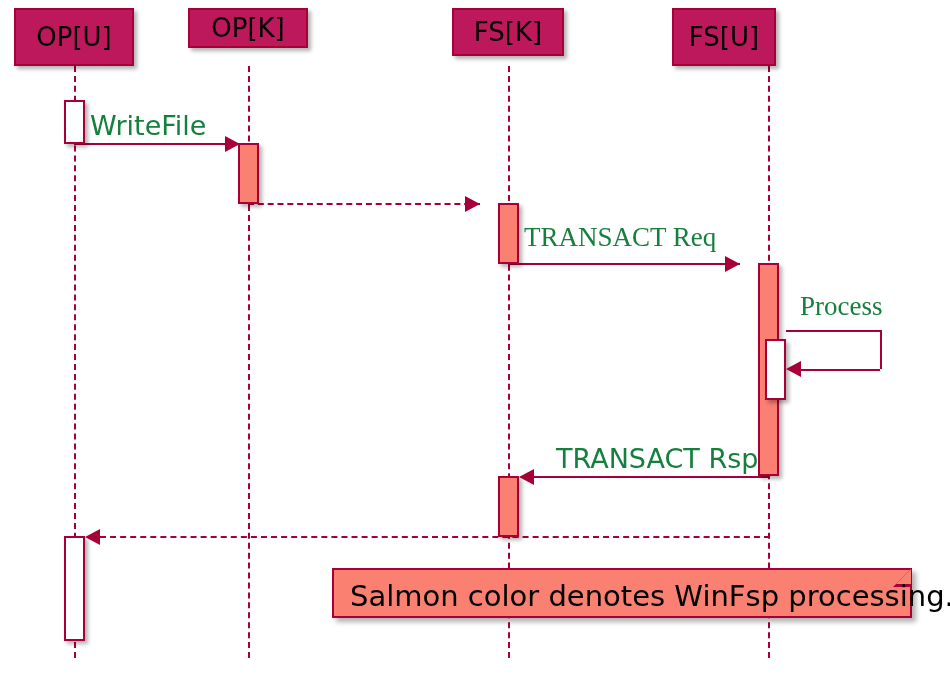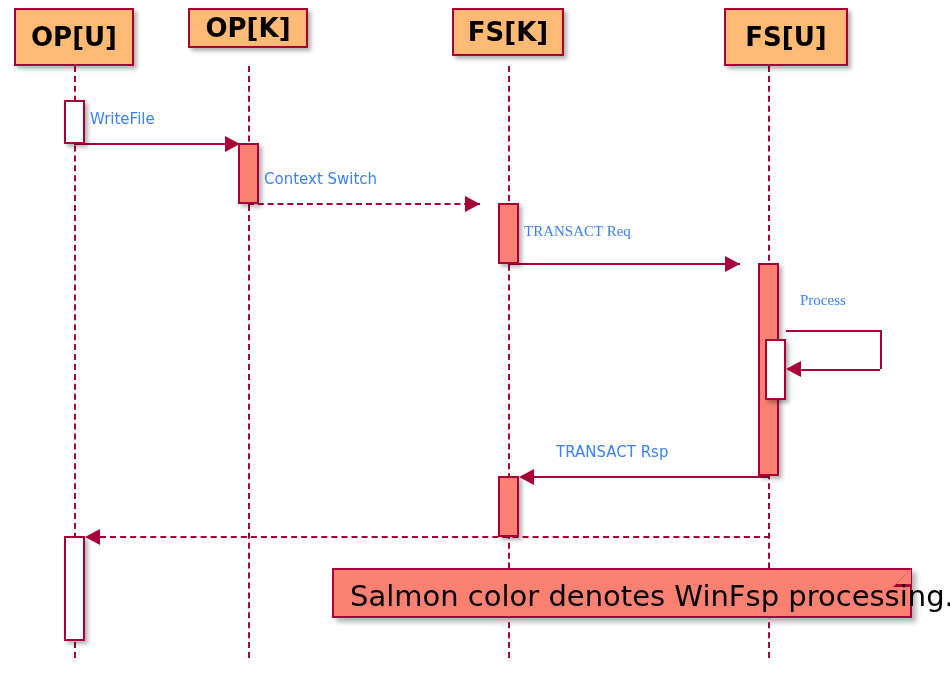--- a/index.html
+++ b/index.html
@@ -15,27 +15,26 @@
     position: relative;
     width: 950px;
     height: 682px;
     background: #FFFFFF;
     overflow: hidden;
   }
   
   .participant {
     position: absolute;
     box-sizing: border-box;
-    background: #fdba74;
+    background: #be185d;
     border: 2px solid #A80036;
     display: flex;
     align-items: center;
     justify-content: center;
     box-shadow: 3px 3px 4px rgba(0,0,0,0.30);
-    font-weight: bold;
   }
   .participant-label {
     font-size: 26px;
     color: #000000;
     line-height: 1;
     white-space: nowrap;
   }
   
   .lifeline {
     position: absolute;
@@ -70,22 +69,22 @@
     border-bottom: 8px solid transparent;
     border-left: 15px solid #A80036;
   }
   .arrow-head.left {
     border-top: 8px solid transparent;
     border-bottom: 8px solid transparent;
     border-right: 15px solid #A80036;
   }
   .msg-label {
     position: absolute;
-    font-size: 15px;
-    color: #3b82f6;
+    font-size: 27px;
+    color: #15803d;
     white-space: nowrap;
     line-height: 1;
   }
   
   .self-msg-top,
   .self-msg-bottom {
     position: absolute;
     height: 0;
     border-top: 2px solid #A80036;
   }
@@ -156,35 +155,34 @@
   <div class="activation white" id="act4" style="left: 765px; top: 339px; width: 21px; height: 61px;"></div>
   <div class="activation salmon" id="act5" style="left: 498px; top: 476px; width: 21px; height: 61px;"></div>
   <div class="activation white" id="act6" style="left: 64px; top: 536px; width: 21px; height: 105px;"></div>
 
   <div class="self-msg-top" id="sm-top" style="left: 786px; top: 330px; width: 94px;"></div>
   <div class="self-msg-right" id="sm-right" style="left: 880px; top: 330px; height: 39px;"></div>
   <div class="self-msg-bottom" id="sm-bottom" style="left: 800px; top: 369px; width: 80px;"></div>
   <div class="arrow-head left" id="sm-head" style="left: 786px; top: 361px;"></div>
 
   <div class="msg-label" id="mlbl0" style="left: 90px; top: 112px;">WriteFile</div>
-  <div class="msg-label" id="mlbl1" style="left: 264px; top: 172px;">Context Switch</div>
   <div class="msg-label" id="mlbl2" style="left: 524px; top: 224px; font-family: Liberation Serif, serif;">TRANSACT Req</div>
   <div class="msg-label" id="mlbl3" style="left: 556px; top: 445px;">TRANSACT Rsp</div>
   <div class="msg-label" id="sm-lbl" style="left: 800px; top: 293px; font-family: Liberation Serif, serif;">Process</div>
 
   <div class="participant" id="p0" style="left: 14px; top: 8px; width: 120px; height: 58px;">
     <span class="participant-label">OP[U]</span>
   </div>
   <div class="participant" id="p1" style="left: 188px; top: 8px; width: 120px; height: 40px;">
     <span class="participant-label">OP[K]</span>
   </div>
   <div class="participant" id="p2" style="left: 452px; top: 8px; width: 112px; height: 48px;">
     <span class="participant-label">FS[K]</span>
   </div>
-  <div class="participant" id="p3" style="left: 724px; top: 8px; width: 124px; height: 58px;">
+  <div class="participant" id="p3" style="left: 672px; top: 8px; width: 104px; height: 58px;">
     <span class="participant-label">FS[U]</span>
   </div>
 
   <div class="note" id="note0" style="left: 332px; top: 568px; width: 580px; height: 50px;"></div>
   <div class="note-fold-line" id="note0-fold" style="left: 893px; top: 568px; border-left-width: 19px; border-bottom-width: 19px;"></div>
   <div class="note-fold-inner" id="note0-fold-in" style="left: 896px; top: 569px; border-left-width: 15px; border-bottom-width: 15px;"></div>
   <div class="note-text" id="note0-text" style="left: 350px; top: 582px;">Salmon color denotes WinFsp processing.</div>
 
 </div>
 

